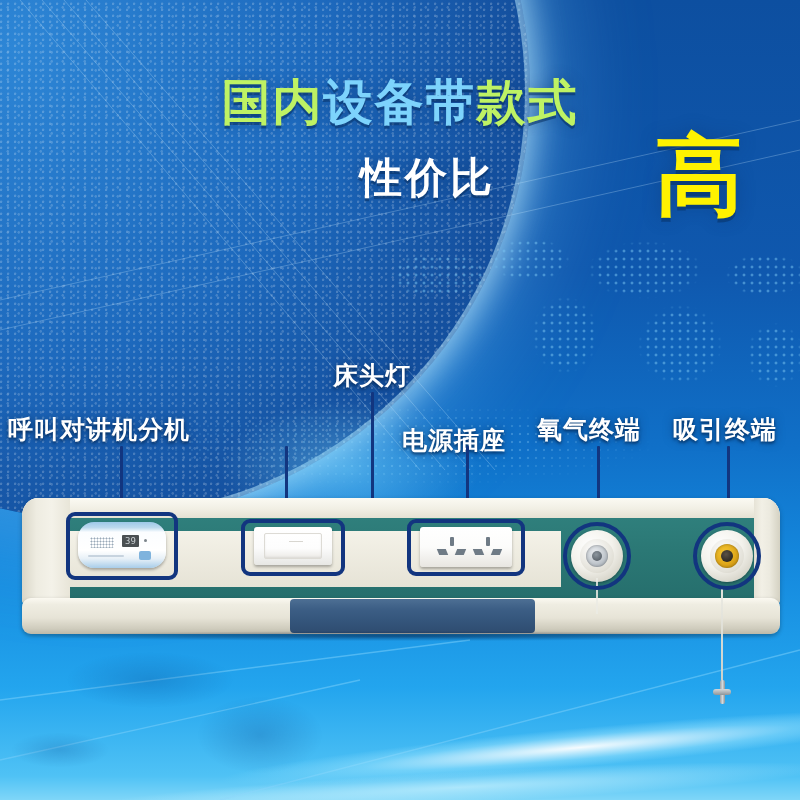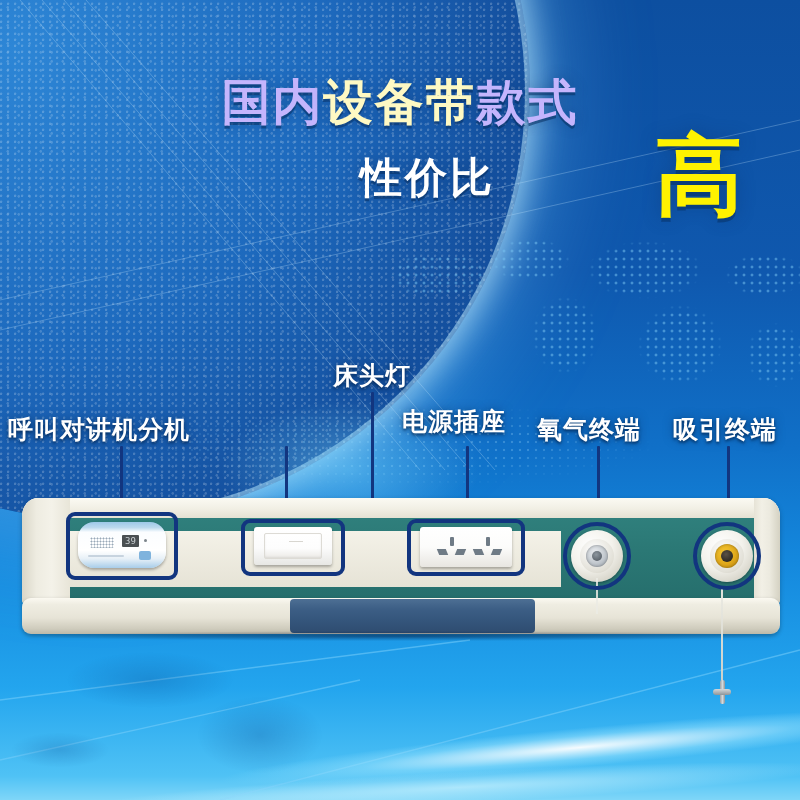--- a/index.html
+++ b/index.html
@@ -104,22 +104,22 @@
   .headline{ position:absolute; left:0; top:78px; width:800px; }
   .hl-row{ text-align:center; white-space:nowrap; line-height:1; }
   .hl1{ font-size:49px; font-weight:bold; letter-spacing:2px; }
   .hl2-wrap{ position:relative; height:82px; margin-top:23px; }
   .hl2{
     position:absolute; left:360px; top:0;
     font-size:42px; font-weight:bold; letter-spacing:3px;
     color:#ffffff;
     text-shadow:0 3px 0 rgba(5,45,95,.55), 0 0 16px rgba(10,50,110,.5);
   }
-  .hl-white{ color:#c4b5fd; text-shadow:0 3px 0 rgba(5,45,95,.55), 0 0 14px rgba(10,50,110,.45); }
-  .hl-yellow{ color:#fef9c3; text-shadow:0 3px 0 rgba(5,45,95,.5), 0 0 14px rgba(10,50,110,.45); }
+  .hl-white{ color:#bef264; text-shadow:0 3px 0 rgba(5,45,95,.55), 0 0 14px rgba(10,50,110,.45); }
+  .hl-yellow{ color:#7dd3fc; text-shadow:0 3px 0 rgba(5,45,95,.5), 0 0 14px rgba(10,50,110,.45); }
   .hl-big{
     position:absolute; left:655px; top:-18px;
     font-size:88px; font-weight:bold; color:#fff200;
     text-shadow:0 4px 0 rgba(5,45,95,.5), 0 0 18px rgba(10,50,110,.45);
     line-height:1;
   }
 
   
   .callout-label{
     position:absolute;
@@ -322,21 +322,21 @@
       <span class="hl-white">国内</span><span class="hl-yellow">设备带</span><span class="hl-white">款式</span>
     </div>
     <div class="hl2-wrap">
       <div class="hl2">性价比</div>
       <div class="hl-big">高</div>
     </div>
   </div>
 
   <div class="callout-label" style="left:8px; top:413px;">呼叫对讲机分机</div>
   <div class="callout-label" style="left:333px; top:359px;text-align:right;">床头灯</div>
-  <div class="callout-label" style="left:402px; top:405px;">电源插座</div>
+  <div class="callout-label" style="left:402px; top:424px;">电源插座</div>
   <div class="callout-label" style="left:537px; top:413px;">氧气终端</div>
   <div class="callout-label" style="left:673px; top:413px;text-align:right;">吸引终端</div>
 
   <div class="leader" style="left:120px; top:446px; height:74px;"></div>
   <div class="leader" style="left:285px; top:446px; height:78px;"></div>
   <div class="leader" style="left:371px; top:392px; height:212px;"></div>
   <div class="leader" style="left:466px; top:446px; height:78px;"></div>
   <div class="leader" style="left:597px; top:446px; height:84px;"></div>
   <div class="leader" style="left:727px; top:446px; height:84px;"></div>
 

